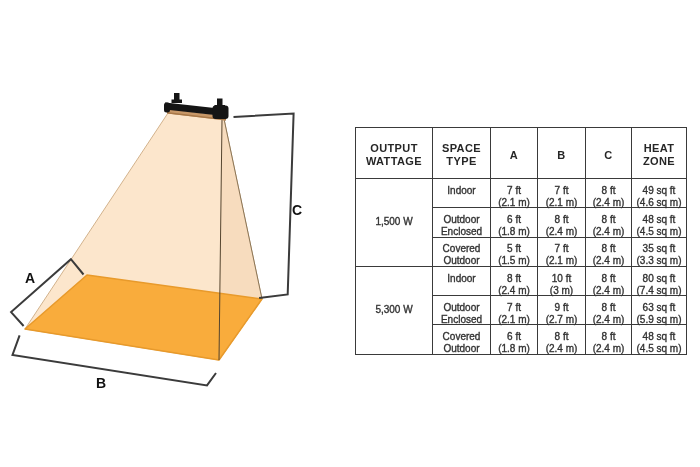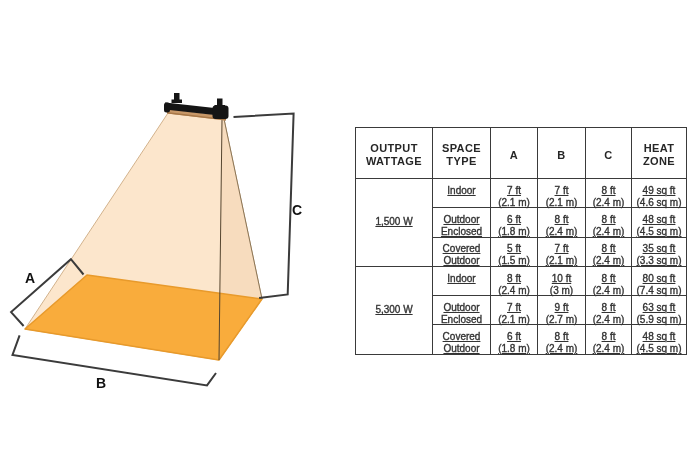--- a/index.html
+++ b/index.html
@@ -2,21 +2,21 @@
 <html><head>
 <meta charset="utf-8">
 <style>
   html,body{margin:0;padding:0;}
   body{width:700px;height:467px;background:#ffffff;font-family:"Liberation Sans",sans-serif;position:relative;overflow:hidden;}
   #diagram{position:absolute;left:0;top:0;}
   table.hz{position:absolute;left:355px;top:127px;border-collapse:collapse;table-layout:fixed;color:#333;border-radius:32px;}
   table.hz td,table.hz th{border:1.5px solid #3a3a3a;padding:0;text-align:center;vertical-align:middle;}
   table.hz th{font-size:11px;font-weight:bold;color:#262626;letter-spacing:.4px;line-height:13px;padding-top:4px !important;}
   table.hz td .c{display:block;transform:translateY(2px);}
-  table.hz td{font-size:10px;line-height:12px;-webkit-text-stroke:0.35px #333;vertical-align:top;padding-top:3.8px !important;text-decoration:underline;}
+  table.hz td{font-size:10px;line-height:12px;-webkit-text-stroke:0.35px #333;vertical-align:top;padding-top:3.8px !important;}
   .wat{font-size:10.5px;margin-top:36px;}
 </style>
 </head>
 <body>
 
 <svg id="diagram" width="350" height="467" viewBox="0 0 350 467" xmlns="http://www.w3.org/2000/svg">
 
   <polygon points="168,113 224,119 262,299 219,360 25,329" fill="#FCE6CC" stroke="#D2B28C" stroke-width="1"></polygon>
 
   <polygon points="224,119 262,299 219,360 222,119" fill="#F7DCBE"></polygon>

